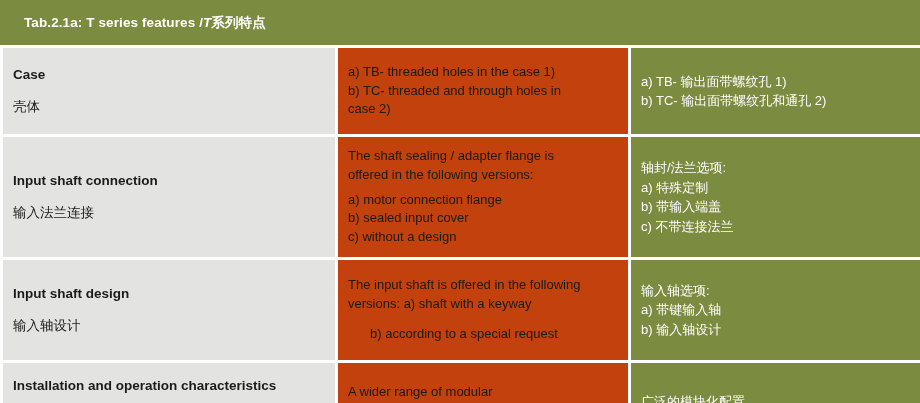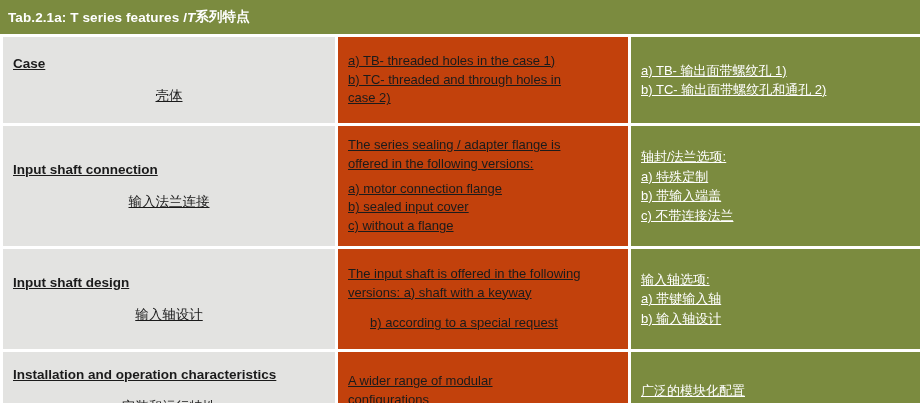--- a/index.html
+++ b/index.html
@@ -14,45 +14,44 @@
     overflow: hidden;
   }
   .doc {
     position: relative;
     width: 920px;
     height: 403px;
     background: #ffffff;
   }
   .caption-bar {
     box-sizing: border-box;
-    height: 34px;
+    height: 45px;
     background: #7b8b3f;
     color: #ffffff;
     display: flex;
     align-items: center;
-    padding: 0 0 0 8px;
+    padding: 0 0 0 24px;
     font-size: 13.5px;
     font-weight: bold;
     letter-spacing: 0.1px;
   }
   .caption-bar .cap-it {
     font-style: italic;
     font-weight: bold;
   }
   table.feat {
     border-collapse: separate;
     border-spacing: 3px 3px;
     width: 920px;
     margin: 0;
     table-layout: fixed;
   }
   table.feat td {
     vertical-align: middle;
     padding: 8px 10px 8px 10px;
-    text-decoration: underline;
   }
   .col-a { width: 332px; }
   .col-b { width: 290px; }
   .col-c { width: 289px; }
 
   td.cell-a {
     background: #e3e3e1;
     color: #1b1b1b;
   }
   td.cell-b {
@@ -65,21 +64,20 @@
   }
   .term-en {
     font-weight: bold;
     font-size: 13.5px;
     line-height: 1.35;
     margin-bottom: 14px;
   }
   .term-zh {
     font-size: 13.5px;
     line-height: 1.35;
-    text-align: center;
   }
   .body-en {
     font-size: 13px;
     line-height: 1.45;
   }
   .body-zh {
     font-size: 13px;
     line-height: 1.5;
   }
   .lines > div { white-space: pre-wrap; }
@@ -129,26 +127,26 @@
         </td>
       </tr>
 
       <tr class="r2">
         <td class="cell-a">
           <div class="term-en">Input shaft connection</div>
           <div class="term-zh">输入法兰连接</div>
         </td>
         <td class="cell-b">
           <div class="body-en lines">
-            <div>The series sealing / adapter flange is</div>
+            <div>The shaft sealing / adapter flange is</div>
             <div>offered in the following versions:</div>
             <div class="pad-top-sm"></div>
             <div>a) motor connection flange</div>
             <div>b) sealed input cover</div>
-            <div>c) without a flange</div>
+            <div>c) without a design</div>
           </div>
         </td>
         <td class="cell-c">
           <div class="body-zh lines">
             <div>轴封/法兰选项:</div>
             <div>a) 特殊定制</div>
             <div>b) 带输入端盖</div>
             <div>c) 不带连接法兰</div>
           </div>
         </td>

